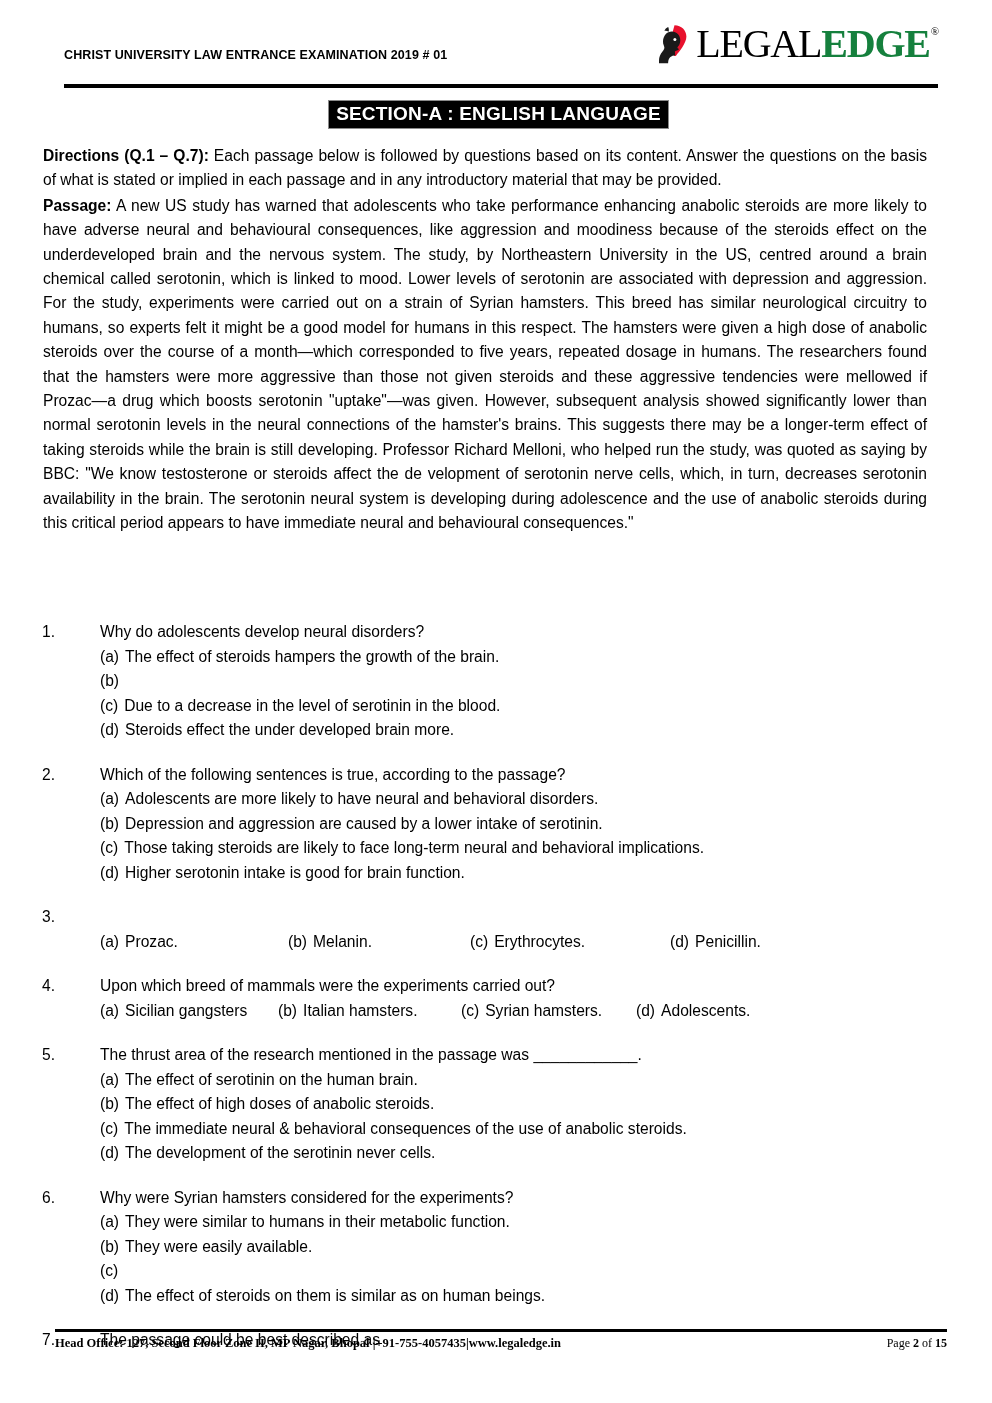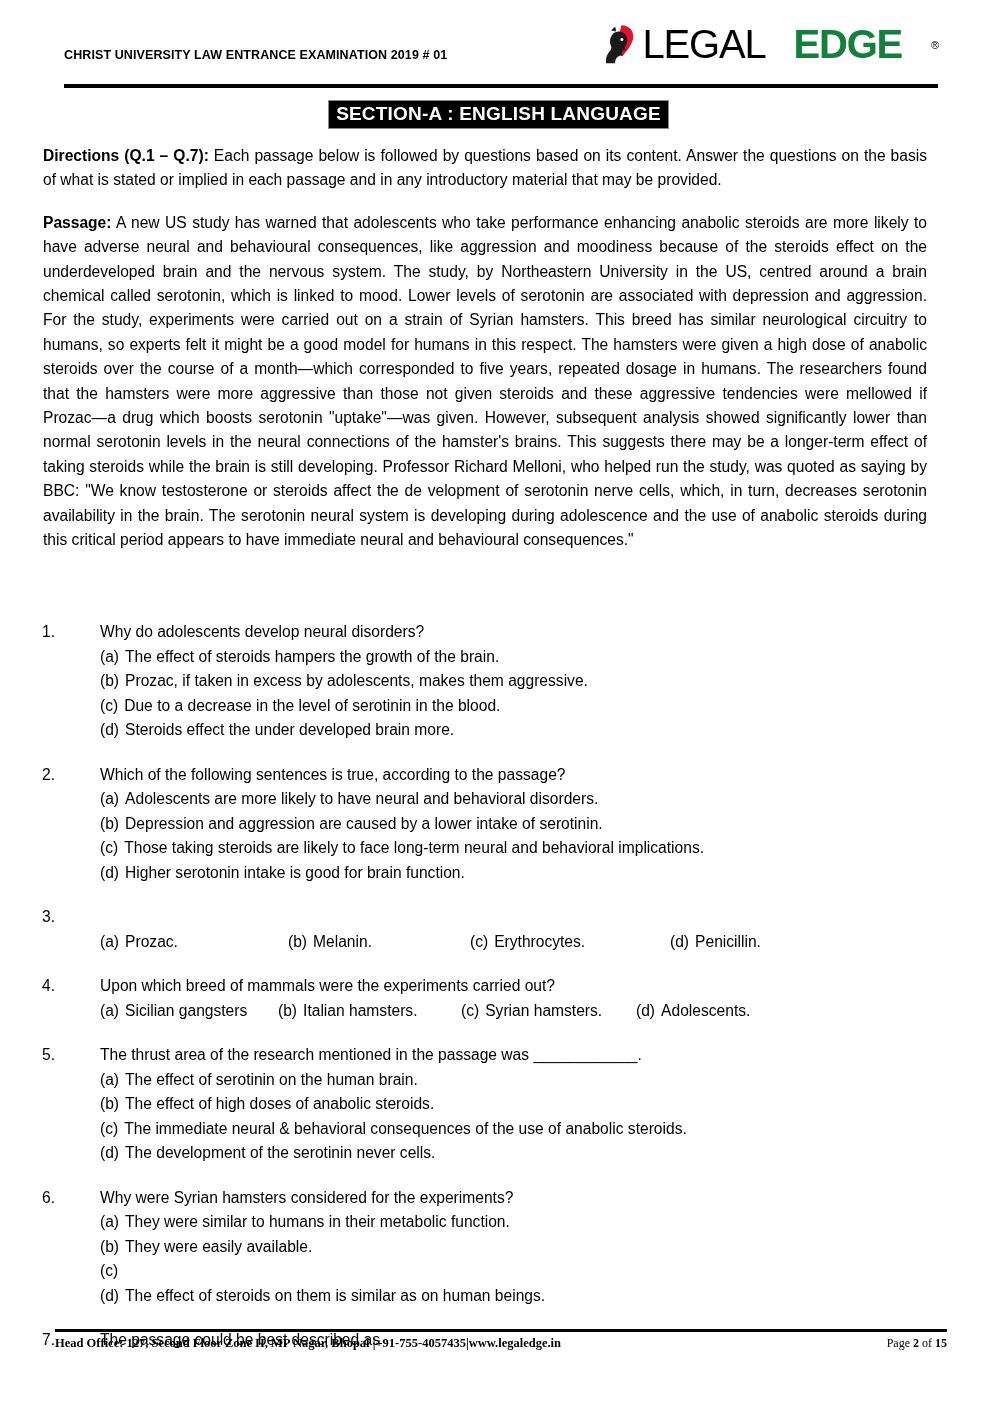--- a/index.html
+++ b/index.html
@@ -49,27 +49,26 @@
     height: 52px;
   }
   .logo-mark {
     width: 44px;
     height: 44px;
     position: relative;
     margin-right: 2px;
     flex: none;
   }
   .logo-wordmark {
-    font-family: Liberation Sans, sans-serif;
+    font-family: Liberation Serif, serif;
     font-size: 40px;
     line-height: 40px;
     letter-spacing: -1.2px;
     display: flex;
-    align-items: center;
-    gap: 28px;
+    align-items: flex-start;
   }
   .logo-legal {
     color: #000000;
     font-weight: 400;
   }
   .logo-edge {
     color: #15803d;
     font-weight: bold;
   }
   .logo-reg {
@@ -117,21 +116,21 @@
     width: 884px;
   }
 
   .para {
     font-size: 15.6px;
     line-height: 24.4px;
     text-align: justify;
     margin: 0;
   }
   .para b { font-weight: bold; }
-  .para-passage { margin-top: 18px; }
+  .para-passage { margin-top: 1px; }
 
   
   .questions {
     position: absolute;
     top: 620px;
     left: 42px;
     width: 910px;
   }
   .q-block {
     margin-bottom: 20px;
@@ -254,21 +253,20 @@
           <div class="q-num">1.</div>
           <div class="q-text">Why do adolescents develop neural disorders?</div>
         </div>
         <div class="opts-stacked">
           <div class="opt">
             <span class="opt-letter">(a)</span>
             <span>The effect of steroids hampers the growth of the brain.</span>
           </div>
           <div class="opt">
             <span class="opt-letter">(b)</span>
-            <span>Prozac, if taken in excess by adolescents, makes them aggressive.</span>
           </div>
           <div class="opt">
             <span class="opt-letter">(c)</span>
             <span>Due to a decrease in the level of serotinin in the blood.</span>
           </div>
           <div class="opt">
             <span class="opt-letter">(d)</span>
             <span>Steroids effect the under developed brain more.</span>
           </div>
         </div>

